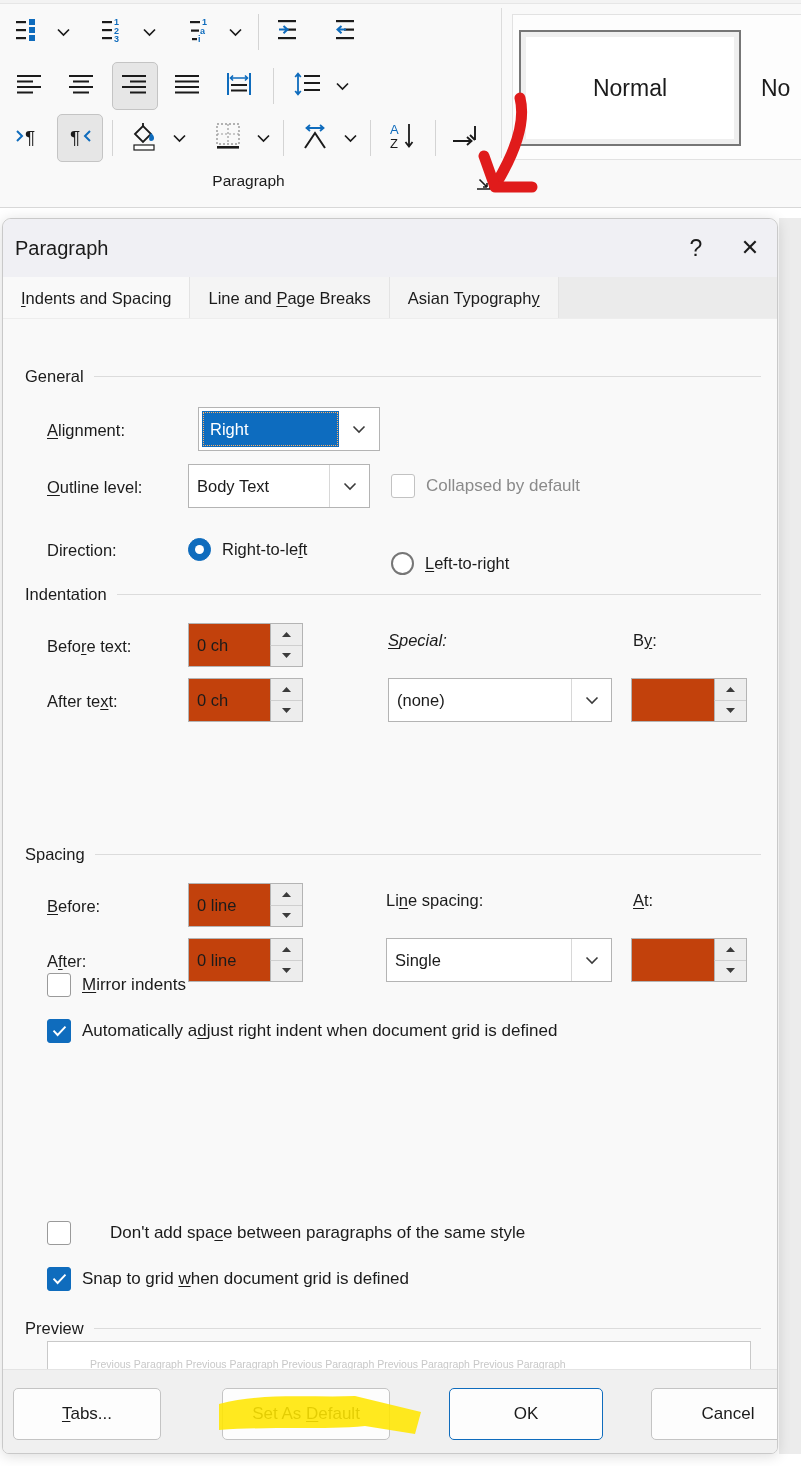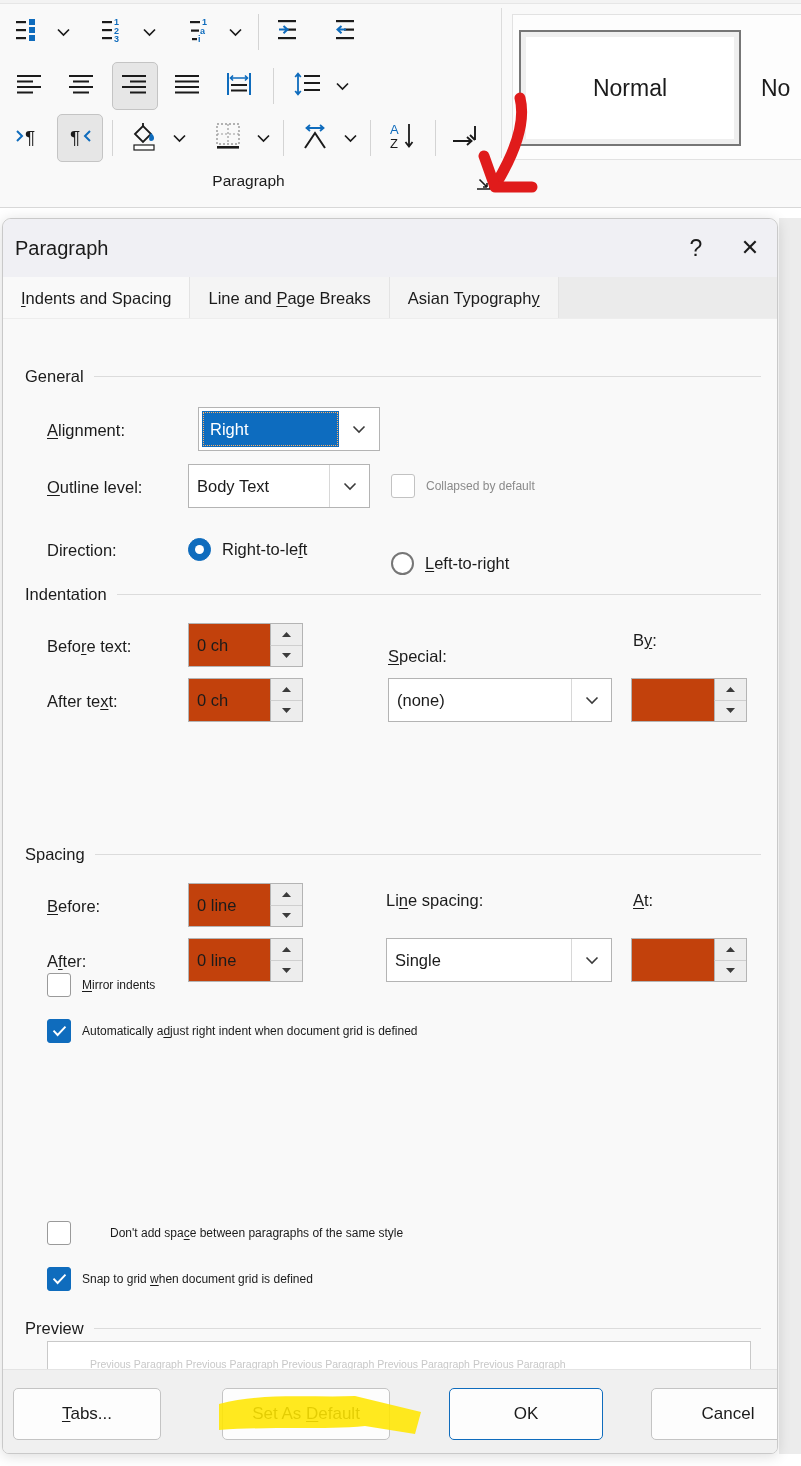--- a/index.html
+++ b/index.html
@@ -151,21 +151,21 @@
 
   
   .cbrow { position: absolute; display: flex; align-items: center; }
   .cbox {
     width: 24px; height: 24px; border: 1px solid #9a9a9a; background: #ffffff;
     border-radius: 3px; flex: none;
     display: flex; align-items: center; justify-content: center;
   }
   .cbox.checked { background: #0f6cbd; border-color: #0f6cbd; }
   .cbox.dim { border-color: #c2c2c2; }
-  .cbrow .cblabel { margin-left: 11px; font-size: 12px; color: #1b1b1b; white-space: nowrap; }
+  .cbrow .cblabel { margin-left: 11px; font-size: 17px; color: #1b1b1b; white-space: nowrap; }
   .cbrow .cblabel.dim { color: #8a8a8a; }
 
   .rdrow { position: absolute; display: flex; align-items: center; }
   .radio {
     width: 23px; height: 23px; border-radius: 50%; border: 2px solid #767676;
     background: #ffffff; flex: none; display: flex; align-items: center; justify-content: center;
   }
   .radio.on { border: 1px solid #0f6cbd; background: #0f6cbd; }
   .radio.on::after { content:''; width: 9px; height: 9px; border-radius: 50%; background: #ffffff; }
   .rdrow .rdlabel { margin-left: 11px; font-size: 16.5px; color: #1b1b1b; white-space: nowrap; }
@@ -568,21 +568,21 @@
               <path d="M1 6 L5.5 1 L10 6 Z" fill="#3b3b3b"></path>
             </svg>
           </div>
         <div class="sb">
             <svg width="11" height="7" viewBox="0 0 11 7">
               <path d="M1 1 L5.5 6 L10 1 Z" fill="#3b3b3b"></path>
             </svg>
           </div>
       </div>
     </div>
-    <div class="fld-label" style="left:385px; top:328px;">
+    <div class="fld-label" style="left:385px; top:312px;font-style:italic;">
       <span class="ul">S</span>pecial:
     </div>
     <div class="fld-label" style="left:630px; top:312px;">
       B<span class="ul">y</span>:
     </div>
 
     <div class="fld-label" style="left:44px; top:373px;">
       After te<span class="ul">x</span>t:
     </div>
     <div class="spin" style="left:185px; top:359px; width:115px;">

